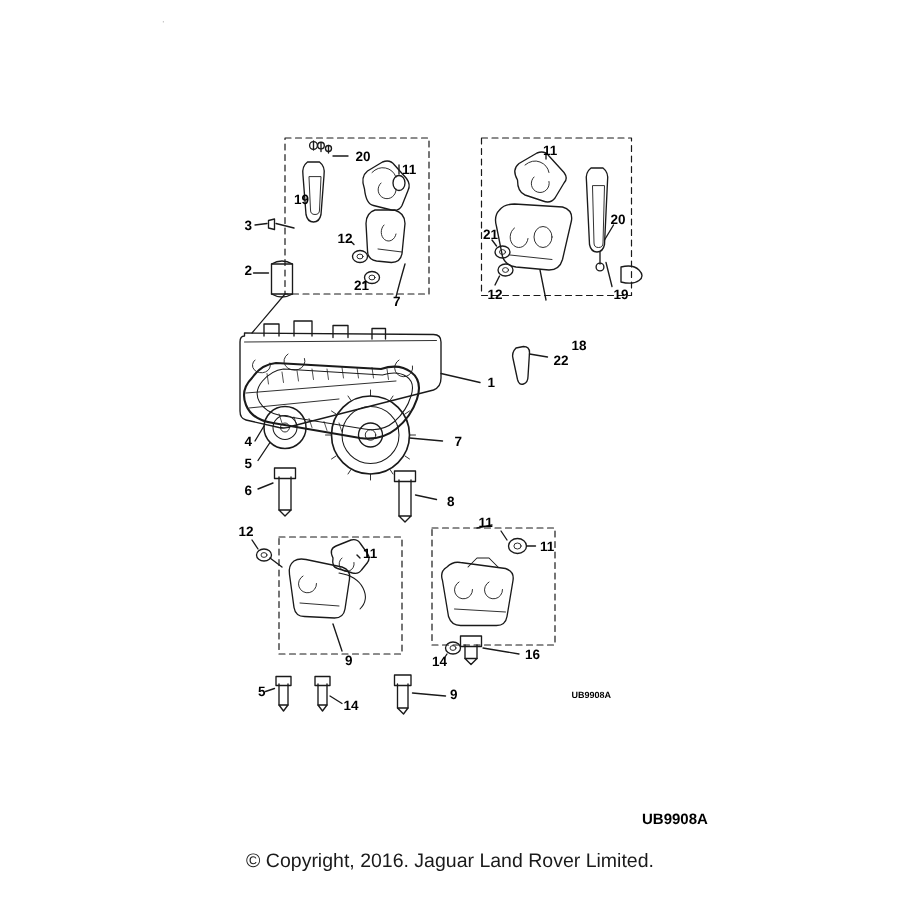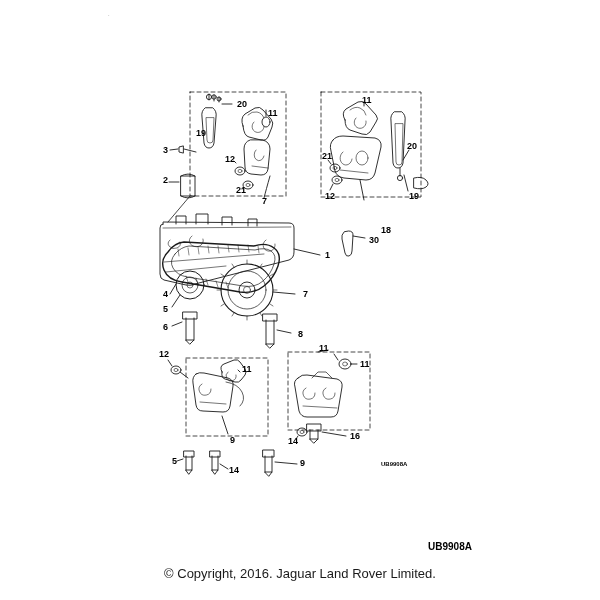--- a/index.html
+++ b/index.html
@@ -283,21 +283,21 @@
   <div class="callout" style="left:236px; top:186px;">21</div>
   <div class="callout" style="left:262px; top:197px;">7</div>
 
   <div class="callout" style="left:362px; top:96px;">11</div>
   <div class="callout" style="left:322px; top:152px;">21</div>
   <div class="callout" style="left:407px; top:142px;">20</div>
   <div class="callout" style="left:325px; top:192px;">12</div>
   <div class="callout" style="left:381px; top:202px;margin-top:24px;">18</div>
   <div class="callout" style="left:409px; top:192px;">19</div>
 
-  <div class="callout" style="left:369px; top:236px;">30</div>
+  <div class="callout" style="left:369px; top:236px;">22</div>
   <div class="callout" style="left:325px; top:251px;">1</div>
   <div class="callout" style="left:303px; top:290px;">7</div>
   <div class="callout" style="left:163px; top:290px;">4</div>
   <div class="callout" style="left:163px; top:305px;">5</div>
   <div class="callout" style="left:163px; top:323px;">6</div>
   <div class="callout" style="left:298px; top:330px;">8</div>
 
   <div class="callout" style="left:159px; top:350px;">12</div>
   <div class="callout" style="left:319px; top:344px;">11</div>
   <div class="callout" style="left:242px; top:365px;">11</div>

